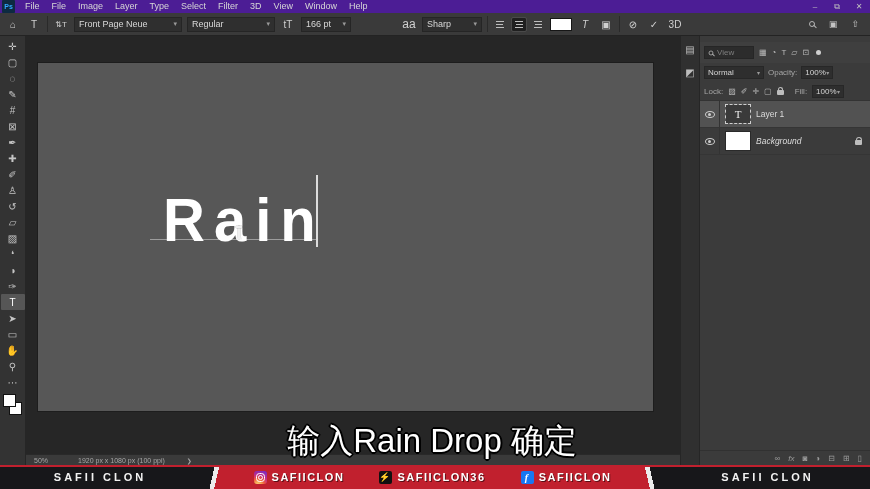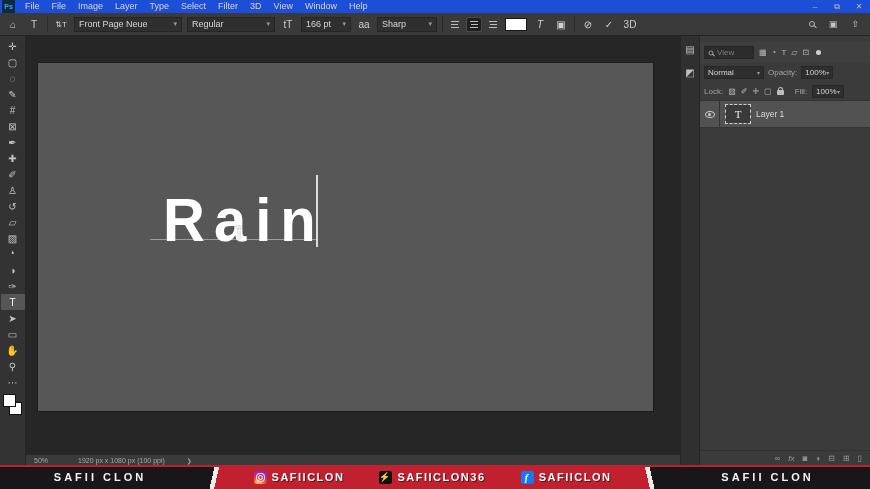--- a/index.html
+++ b/index.html
@@ -1,20 +1,20 @@
 <!DOCTYPE html>
 <html><head>
 <meta charset="utf-8">
 <style>
   *{margin:0;padding:0;box-sizing:border-box;}
   body{background:#111;font-family:"Liberation Sans",sans-serif;}
   .app{position:relative;width:870px;height:489px;background:#2b2b2b;overflow:hidden;-webkit-font-smoothing:antialiased;}
 
   
-  .menubar{height:13px;background:#1d4ed8;display:flex;align-items:flex-start;font-size:9px;color:#d6d6d6;}
+  .menubar{height:13px;background:#4c1d95;display:flex;align-items:flex-start;font-size:9px;color:#d6d6d6;}
   .ps-logo{width:13px;height:13px;background:#0d2a41;color:#31a8ff;font-size:7px;font-weight:bold;display:flex;align-items:center;justify-content:center;margin:0 4px 0 2px;border-radius:1px;}
   .menu-item{padding:0 6px;line-height:13px;cursor:default;}
   .win-controls{margin-left:auto;display:flex;gap:0;}
   .win-btn{width:22px;text-align:center;font-size:8px;color:#c0c0c0;line-height:13px;}
 
   
   .optionsbar{height:23px;background:#3a3a3a;border-bottom:1px solid #232323;display:flex;align-items:center;font-size:9px;color:#cfcfcf;gap:5px;padding:0 5px;}
   .opt-icon{min-width:16px;text-align:center;font-size:10px;color:#d0d0d0;}
   .opt-sep{width:1px;height:16px;background:#2a2a2a;}
   .dd{height:15px;background:#2f2f2f;border:1px solid #252525;display:flex;align-items:center;justify-content:space-between;padding:0 4px;gap:4px;color:#d8d8d8;}
@@ -154,21 +154,21 @@
     <div class="dd dd-family">
         <span>Front Page Neue</span>
       </div>
     <div class="dd dd-style">
         <span>Regular</span>
       </div>
     <span class="opt-icon" style="font-size:10px;">tT</span>
     <div class="dd dd-size">
         <span>166 pt</span>
       </div>
-    <span class="opt-icon" style="font-size:10px;">aa</span>
+    <span class="opt-icon" style="font-size:12px;margin-left:45px;">aa</span>
     <div class="dd dd-aa">
         <span>Sharp</span>
       </div>
     <span class="opt-sep"></span>
     <span class="alg-btn">
         <span class="alg l">
           <i></i>
           <i></i>
           <i></i>
         </span>
@@ -294,34 +294,43 @@
           </div>
       </div>
       <div class="layers-list">
         <div class="layer selected">
           <span class="eye-cell">
               <span class="eye-icon"></span>
             </span>
           <span class="thumb thumb-type">T</span>
           <span class="layer-name">Layer 1</span>
         </div>
+        <div class="layer">
+          <span class="eye-cell">
+              <span class="eye-icon"></span>
+            </span>
+          <span class="thumb thumb-bg"></span>
+          <span class="layer-name italic">Background</span>
+          <span class="lock-icon layer-lock"></span>
+        </div>
       </div>
       <div class="panel-spacer"></div>
       <div class="panel-bottom">
         <span>∞</span>
         <span style="font-style:italic;">fx</span>
         <span>◙</span>
         <span>◑</span>
         <span>⊟</span>
         <span>⊞</span>
         <span>▯</span>
       </div>
     </div>
   </div>
 
+  <div class="subtitle">输入Rain Drop 确定</div>
 
   <div class="banner">
     <div class="bn-dark bn-left">SAFII CLON</div>
     <div class="bn-diag-l"></div>
     <div class="bn-mid">
       <span class="social">
         <span class="ig-icon"></span>
         <span>SAFIICLON</span>
       </span>
       <span class="social">

